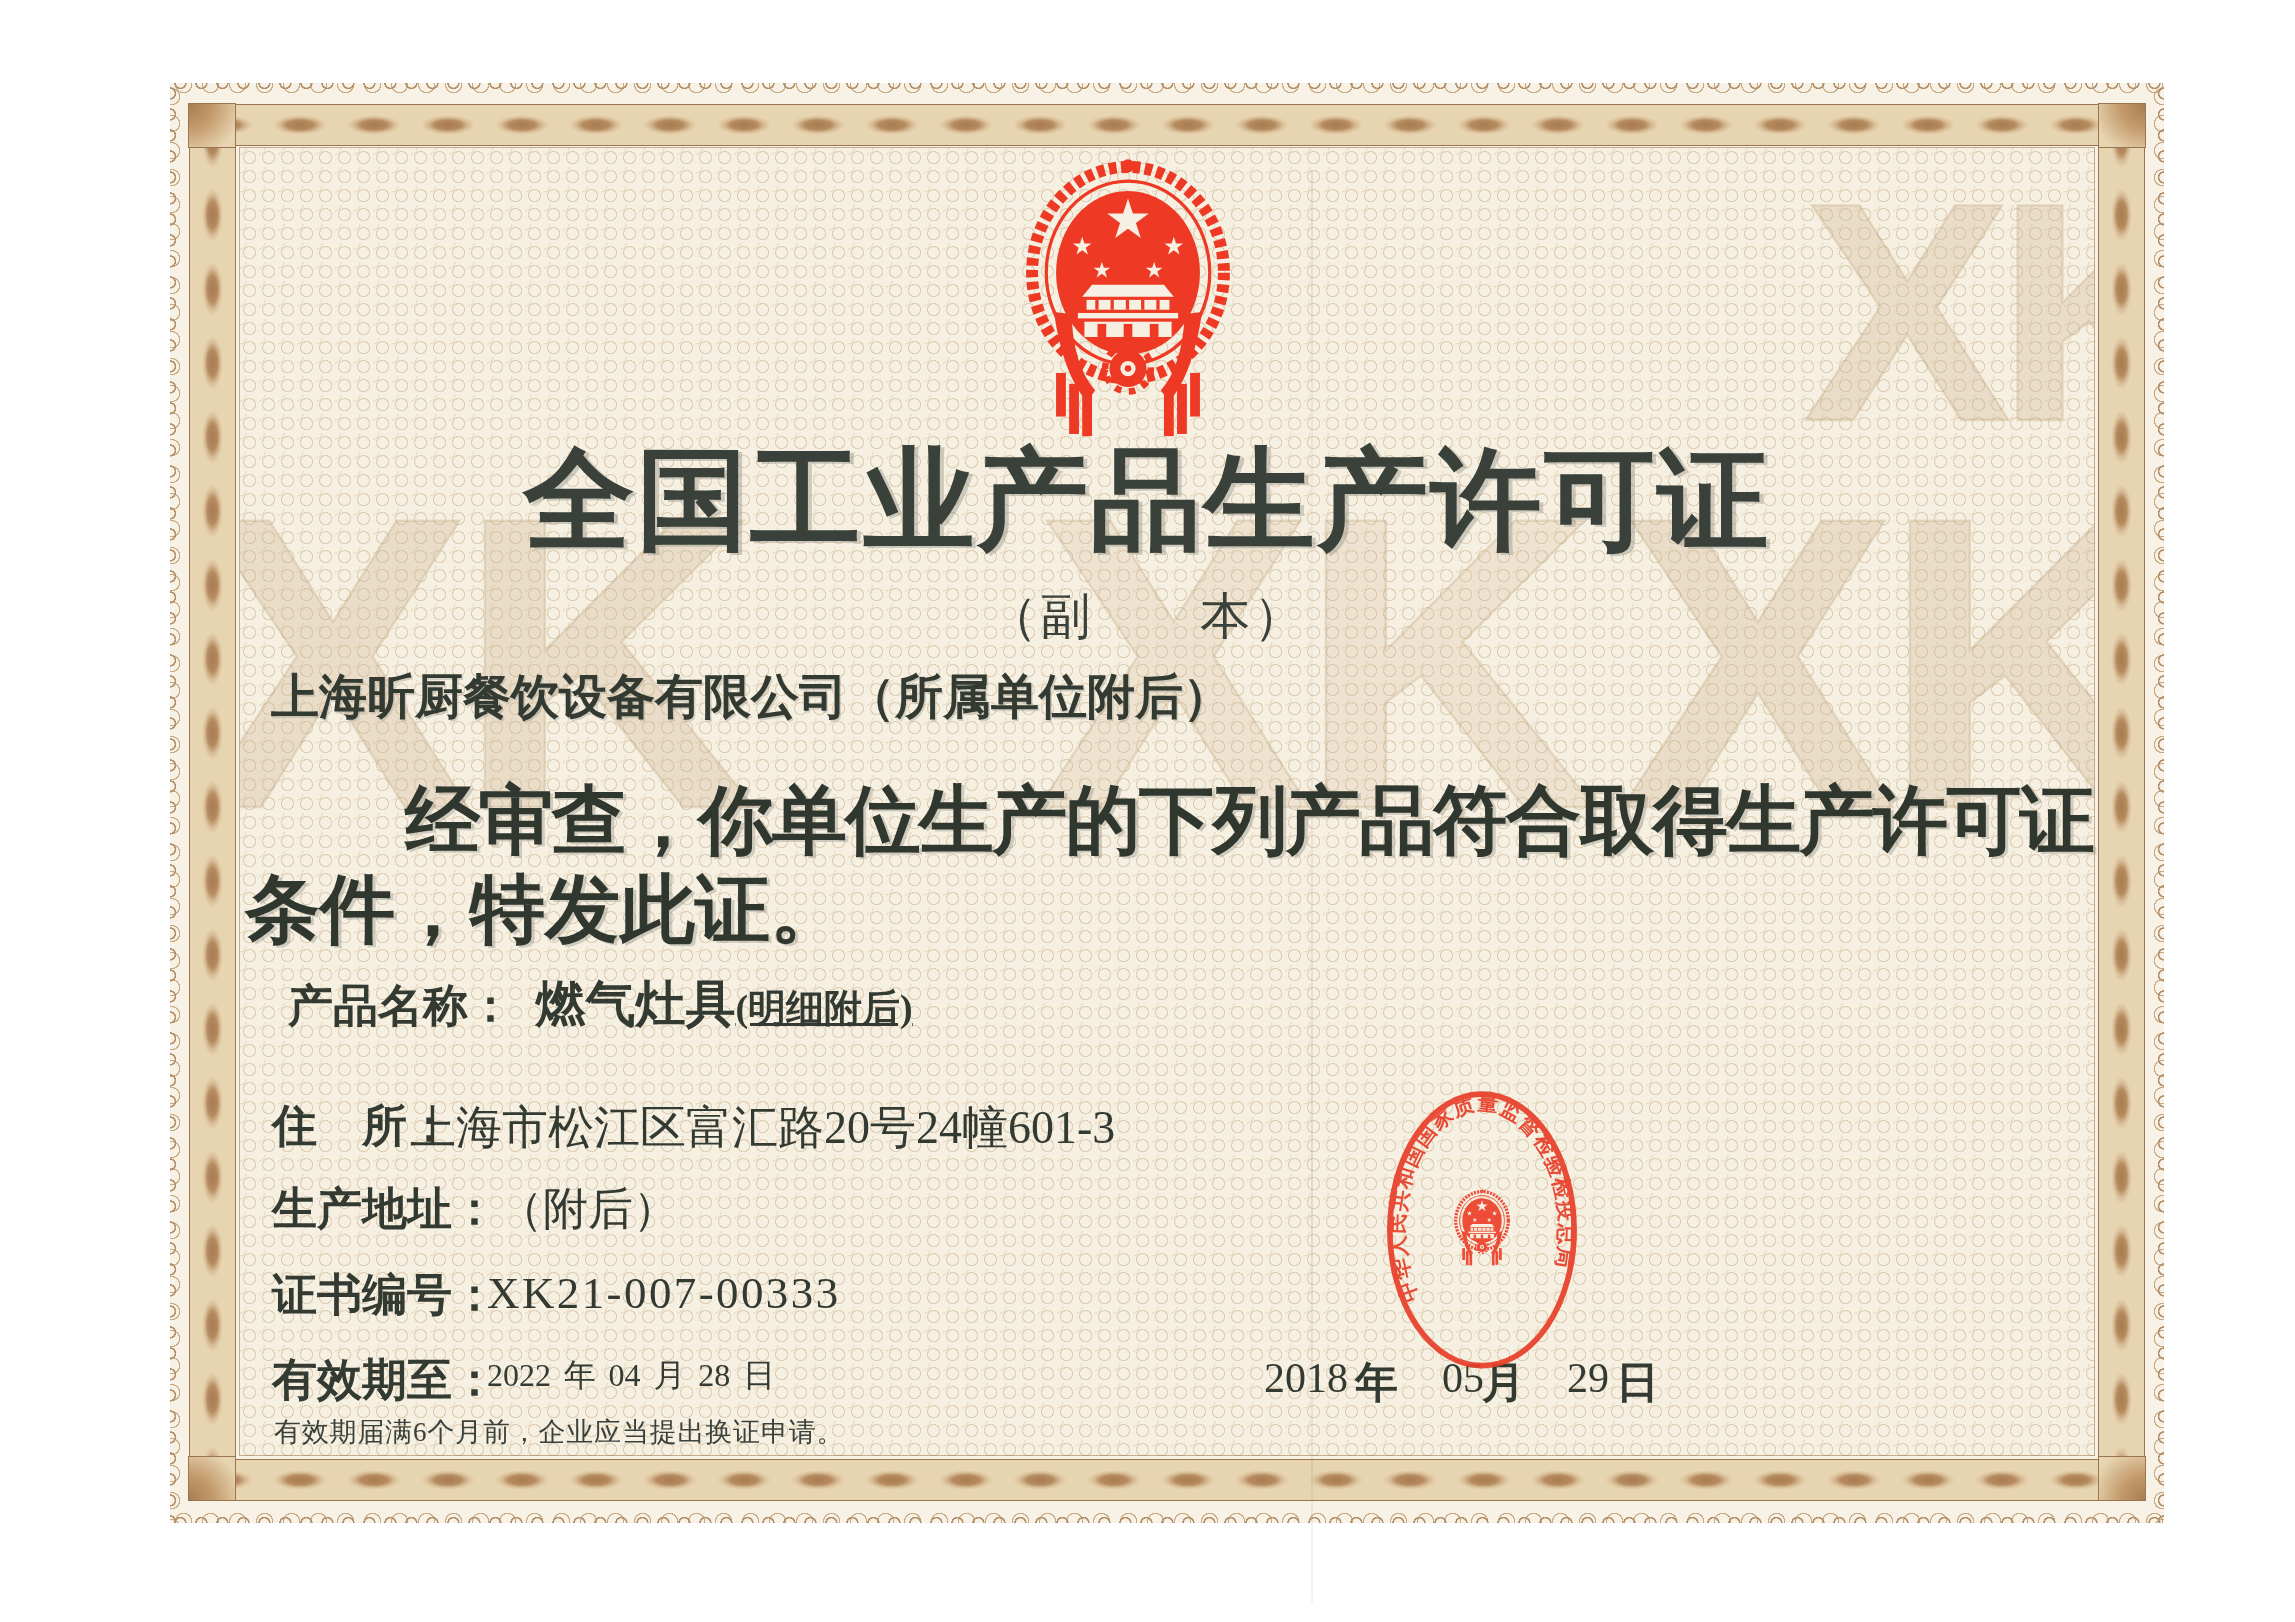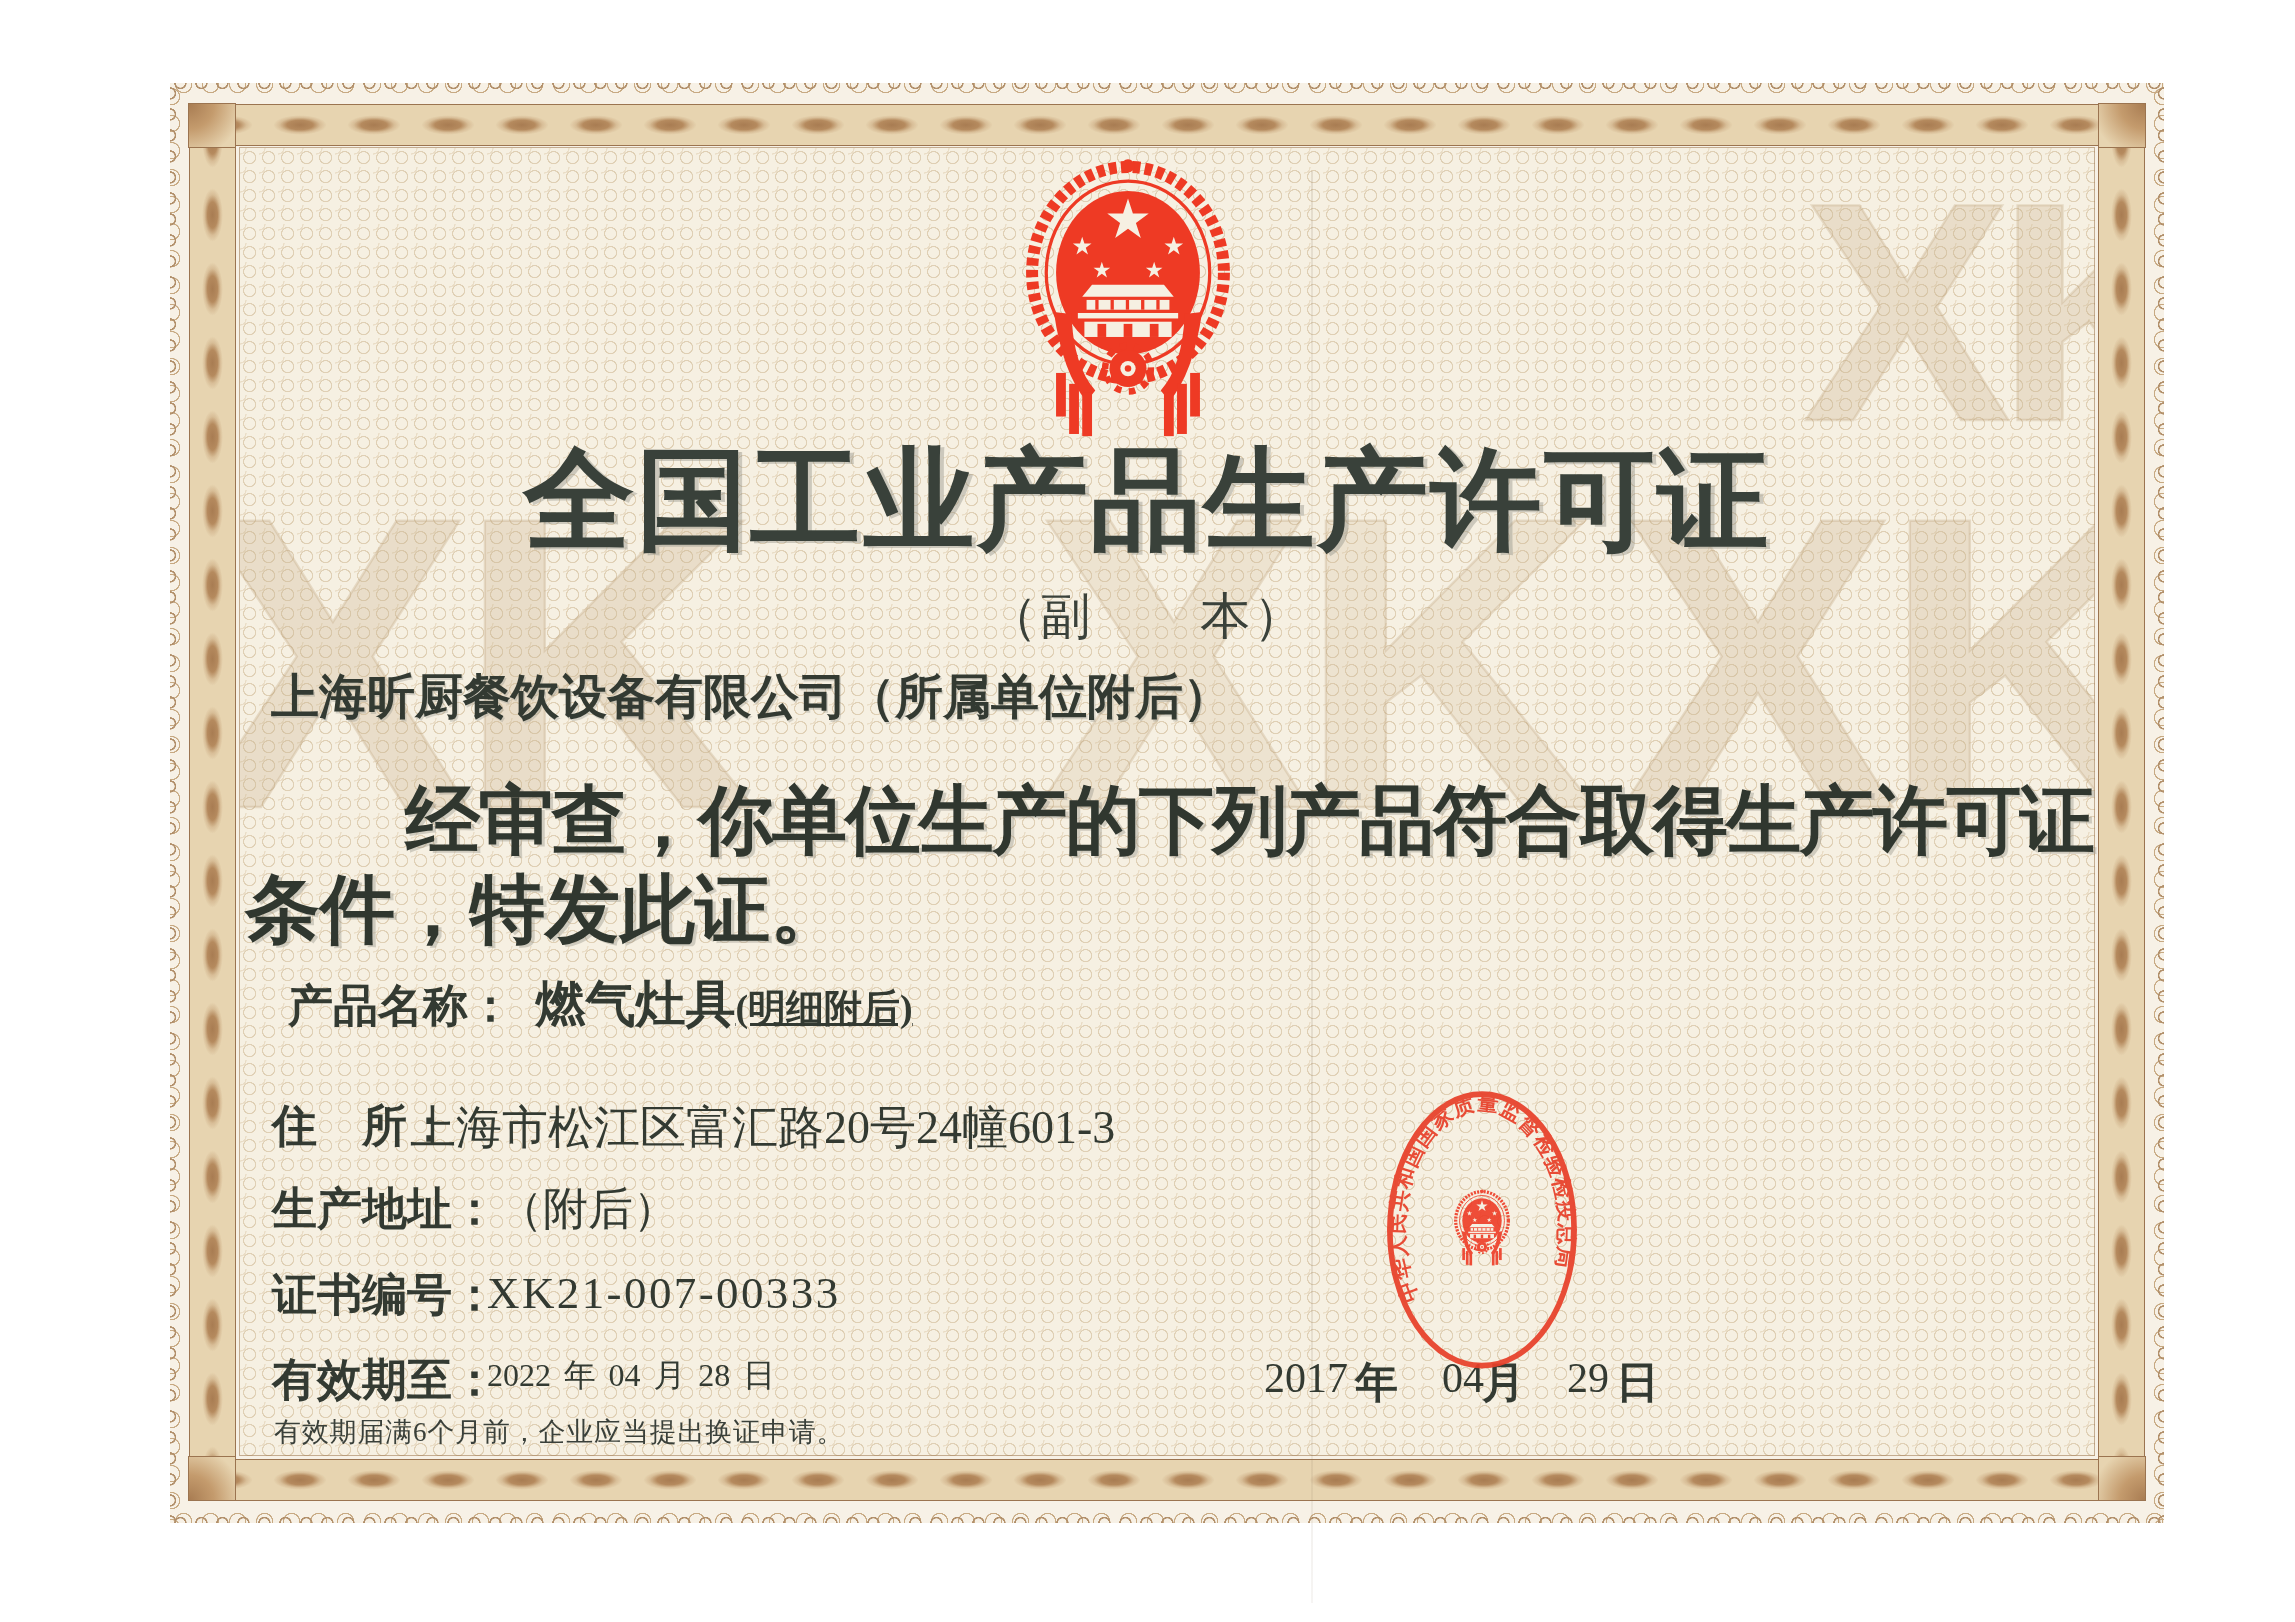--- a/index.html
+++ b/index.html
@@ -189,23 +189,23 @@
   <div class="abs row-value paddr-value">（附后）</div>
 
   <div class="abs row-label certno-label">证书编号：</div>
   <div class="abs row-value certno-value">XK21-007-00333</div>
 
   <div class="abs row-label valid-label">有效期至：</div>
   <div class="abs row-value valid-value">2022 年 04 月 28 日</div>
 
   <div class="abs note">有效期届满6个月前，企业应当提出换证申请。</div>
 
-  <span class="abs idate id-year">2017</span>
+  <span class="abs idate id-year">2018</span>
   <span class="abs idate id-yu">年</span>
-  <span class="abs idate id-month">04</span>
+  <span class="abs idate id-month">05</span>
   <span class="abs idate id-mu">月</span>
   <span class="abs idate id-day">29</span>
   <span class="abs idate id-du">日</span>
 
   <svg class="abs seal" viewBox="0 0 250 355" aria-hidden="true">
     <ellipse cx="125" cy="178" rx="114" ry="168" fill="none" stroke="#e8402a" stroke-width="7"></ellipse>
     <path id="sealArc" d="M 46.4,263 A 96,148 0 1 1 203.6,263" fill="none"></path>
     <text font-size="26" font-weight="bold" fill="#e8402a" font-family="Liberation Serif, DejaVu Serif, serif">
       <textPath href="#sealArc" startOffset="0" textLength="520">中华人民共和国国家质量监督检验检疫总局</textPath>
     </text>

